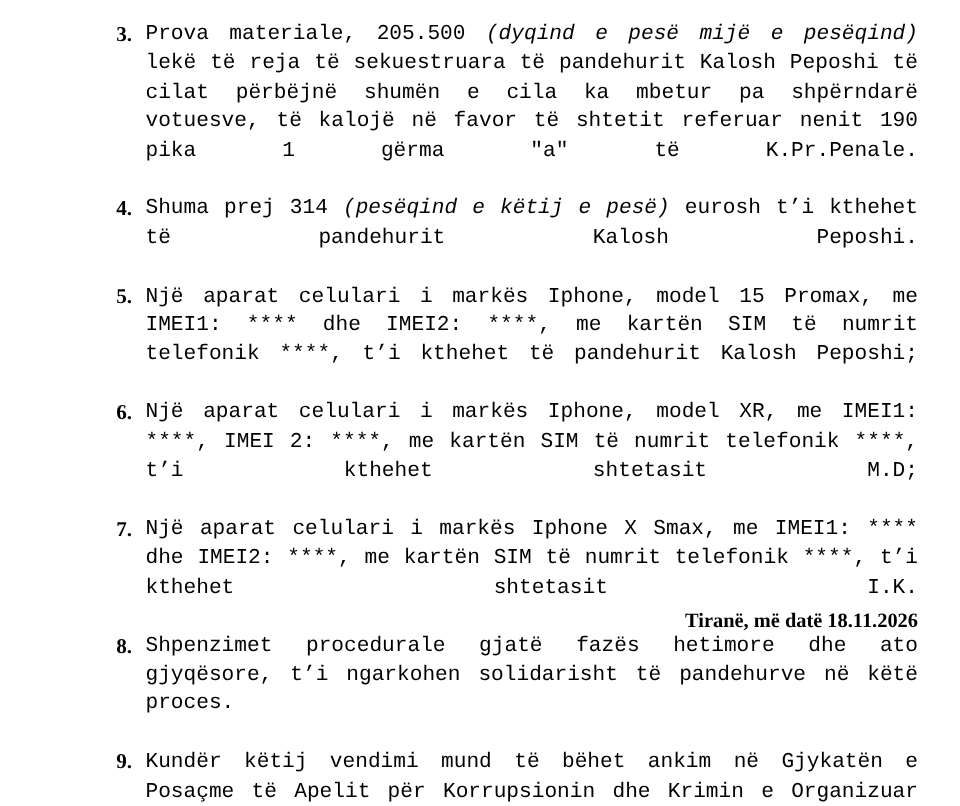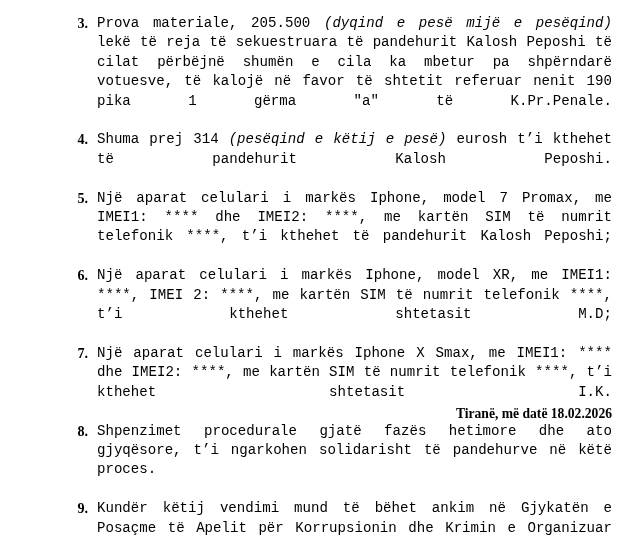--- a/index.html
+++ b/index.html
@@ -100,36 +100,36 @@
       <div class="clause">
         <div class="clause-number">3.</div>
         <div class="clause-body"><span>Prova materiale, 205.500 </span><span class="it">(dyqind e pesë mijë e pesëqind)</span><span> lekë të reja të sekuestruara të pandehurit Kalosh Peposhi të cilat përbëjnë shumën e cila ka mbetur pa shpërndarë votuesve, të kalojë në favor të shtetit referuar nenit 190 pika 1 gërma "a" të K.Pr.Penale.</span></div>
       </div>
       <div class="clause">
         <div class="clause-number">4.</div>
         <div class="clause-body"><span>Shuma prej 314 </span><span class="it">(pesëqind e këtij e pesë)</span><span> eurosh t’i kthehet të pandehurit Kalosh Peposhi.</span></div>
       </div>
       <div class="clause">
         <div class="clause-number">5.</div>
-        <div class="clause-body"><span>Një aparat celulari i markës Iphone, model 7 Promax, me IMEI1: **** dhe IMEI2: ****, me kartën SIM të numrit telefonik ****, t’i kthehet të pandehurit Kalosh Peposhi;</span></div>
+        <div class="clause-body"><span>Një aparat celulari i markës Iphone, model 15 Promax, me IMEI1: **** dhe IMEI2: ****, me kartën SIM të numrit telefonik ****, t’i kthehet të pandehurit Kalosh Peposhi;</span></div>
       </div>
       <div class="clause">
         <div class="clause-number">6.</div>
         <div class="clause-body"><span>Një aparat celulari i markës Iphone, model XR, me IMEI1: ****, IMEI 2: ****, me kartën SIM të numrit telefonik ****, t’i kthehet shtetasit M.D;</span></div>
       </div>
       <div class="clause">
         <div class="clause-number">7.</div>
         <div class="clause-body"><span>Një aparat celulari i markës Iphone X Smax, me IMEI1: **** dhe IMEI2: ****, me kartën SIM të numrit telefonik ****, t’i kthehet shtetasit I.K.</span></div>
       </div>
       <div class="clause">
         <div class="clause-number">8.</div>
         <div class="clause-body"><span>Shpenzimet procedurale gjatë fazës hetimore dhe ato gjyqësore, t’i ngarkohen solidarisht të pandehurve në këtë proces.</span></div>
       </div>
       <div class="clause">
         <div class="clause-number">9.</div>
         <div class="clause-body"><span>Kundër këtij vendimi mund të bëhet ankim në Gjykatën e Posaçme të Apelit për Korrupsionin dhe Krimin e Organizuar brenda 13 </span><span class="it">(pesëmbëdhjetë)</span><span> ditëve, duke filluar ky afat nga e nesërmja e njoftimit vendimit të arsyetuar të gjykatës.</span></div>
       </div>
     </div>
 
-  <div class="place-date">Tiranë, më datë 18.02.2026</div>
+  <div class="place-date">Tiranë, më datë 18.11.2026</div>
 
 
 </div>
 
 </body></html>

